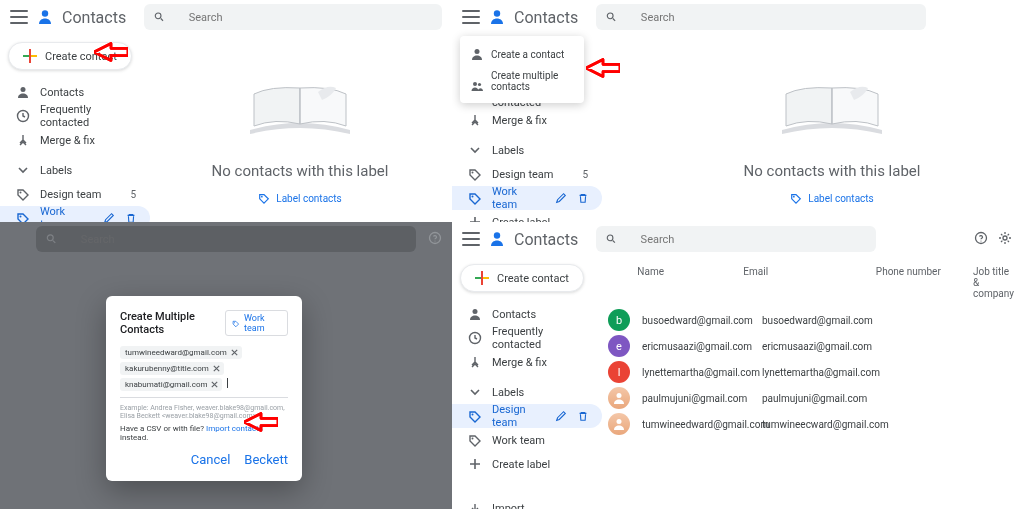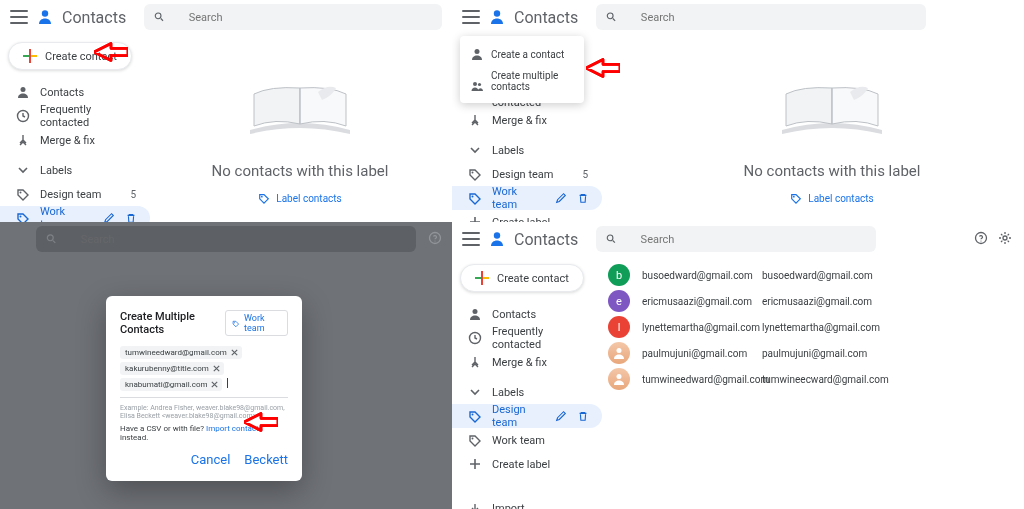--- a/index.html
+++ b/index.html
@@ -514,20 +514,27 @@
           <span class="ico"><svg viewBox="0 0 14 14">
               <use href="#i-download"></use>
             </svg></span>
           <span>Import</span>
         </li>
       <li></li>
 
     </ul>
   </div>
   <div class="main4">
+    <div class="thead">
+      <div style="width:40px"></div>
+      <div class="col-name">Name</div>
+      <div class="col-email">Email</div>
+      <div class="col-phone">Phone number</div>
+      <div class="col-job">Job title &amp; company</div>
+    </div>
     <div id="rows">
         <div class="row">
           <div class="av" style="background:#0f9d58">b</div>
           <div class="nm">busoedward@gmail.com</div>
           <div class="em">busoedward@gmail.com</div>
         </div>
         <div class="row">
           <div class="av" style="background:#7e57c2">e</div>
           <div class="nm">ericmusaazi@gmail.com</div>
           <div class="em">ericmusaazi@gmail.com</div>

